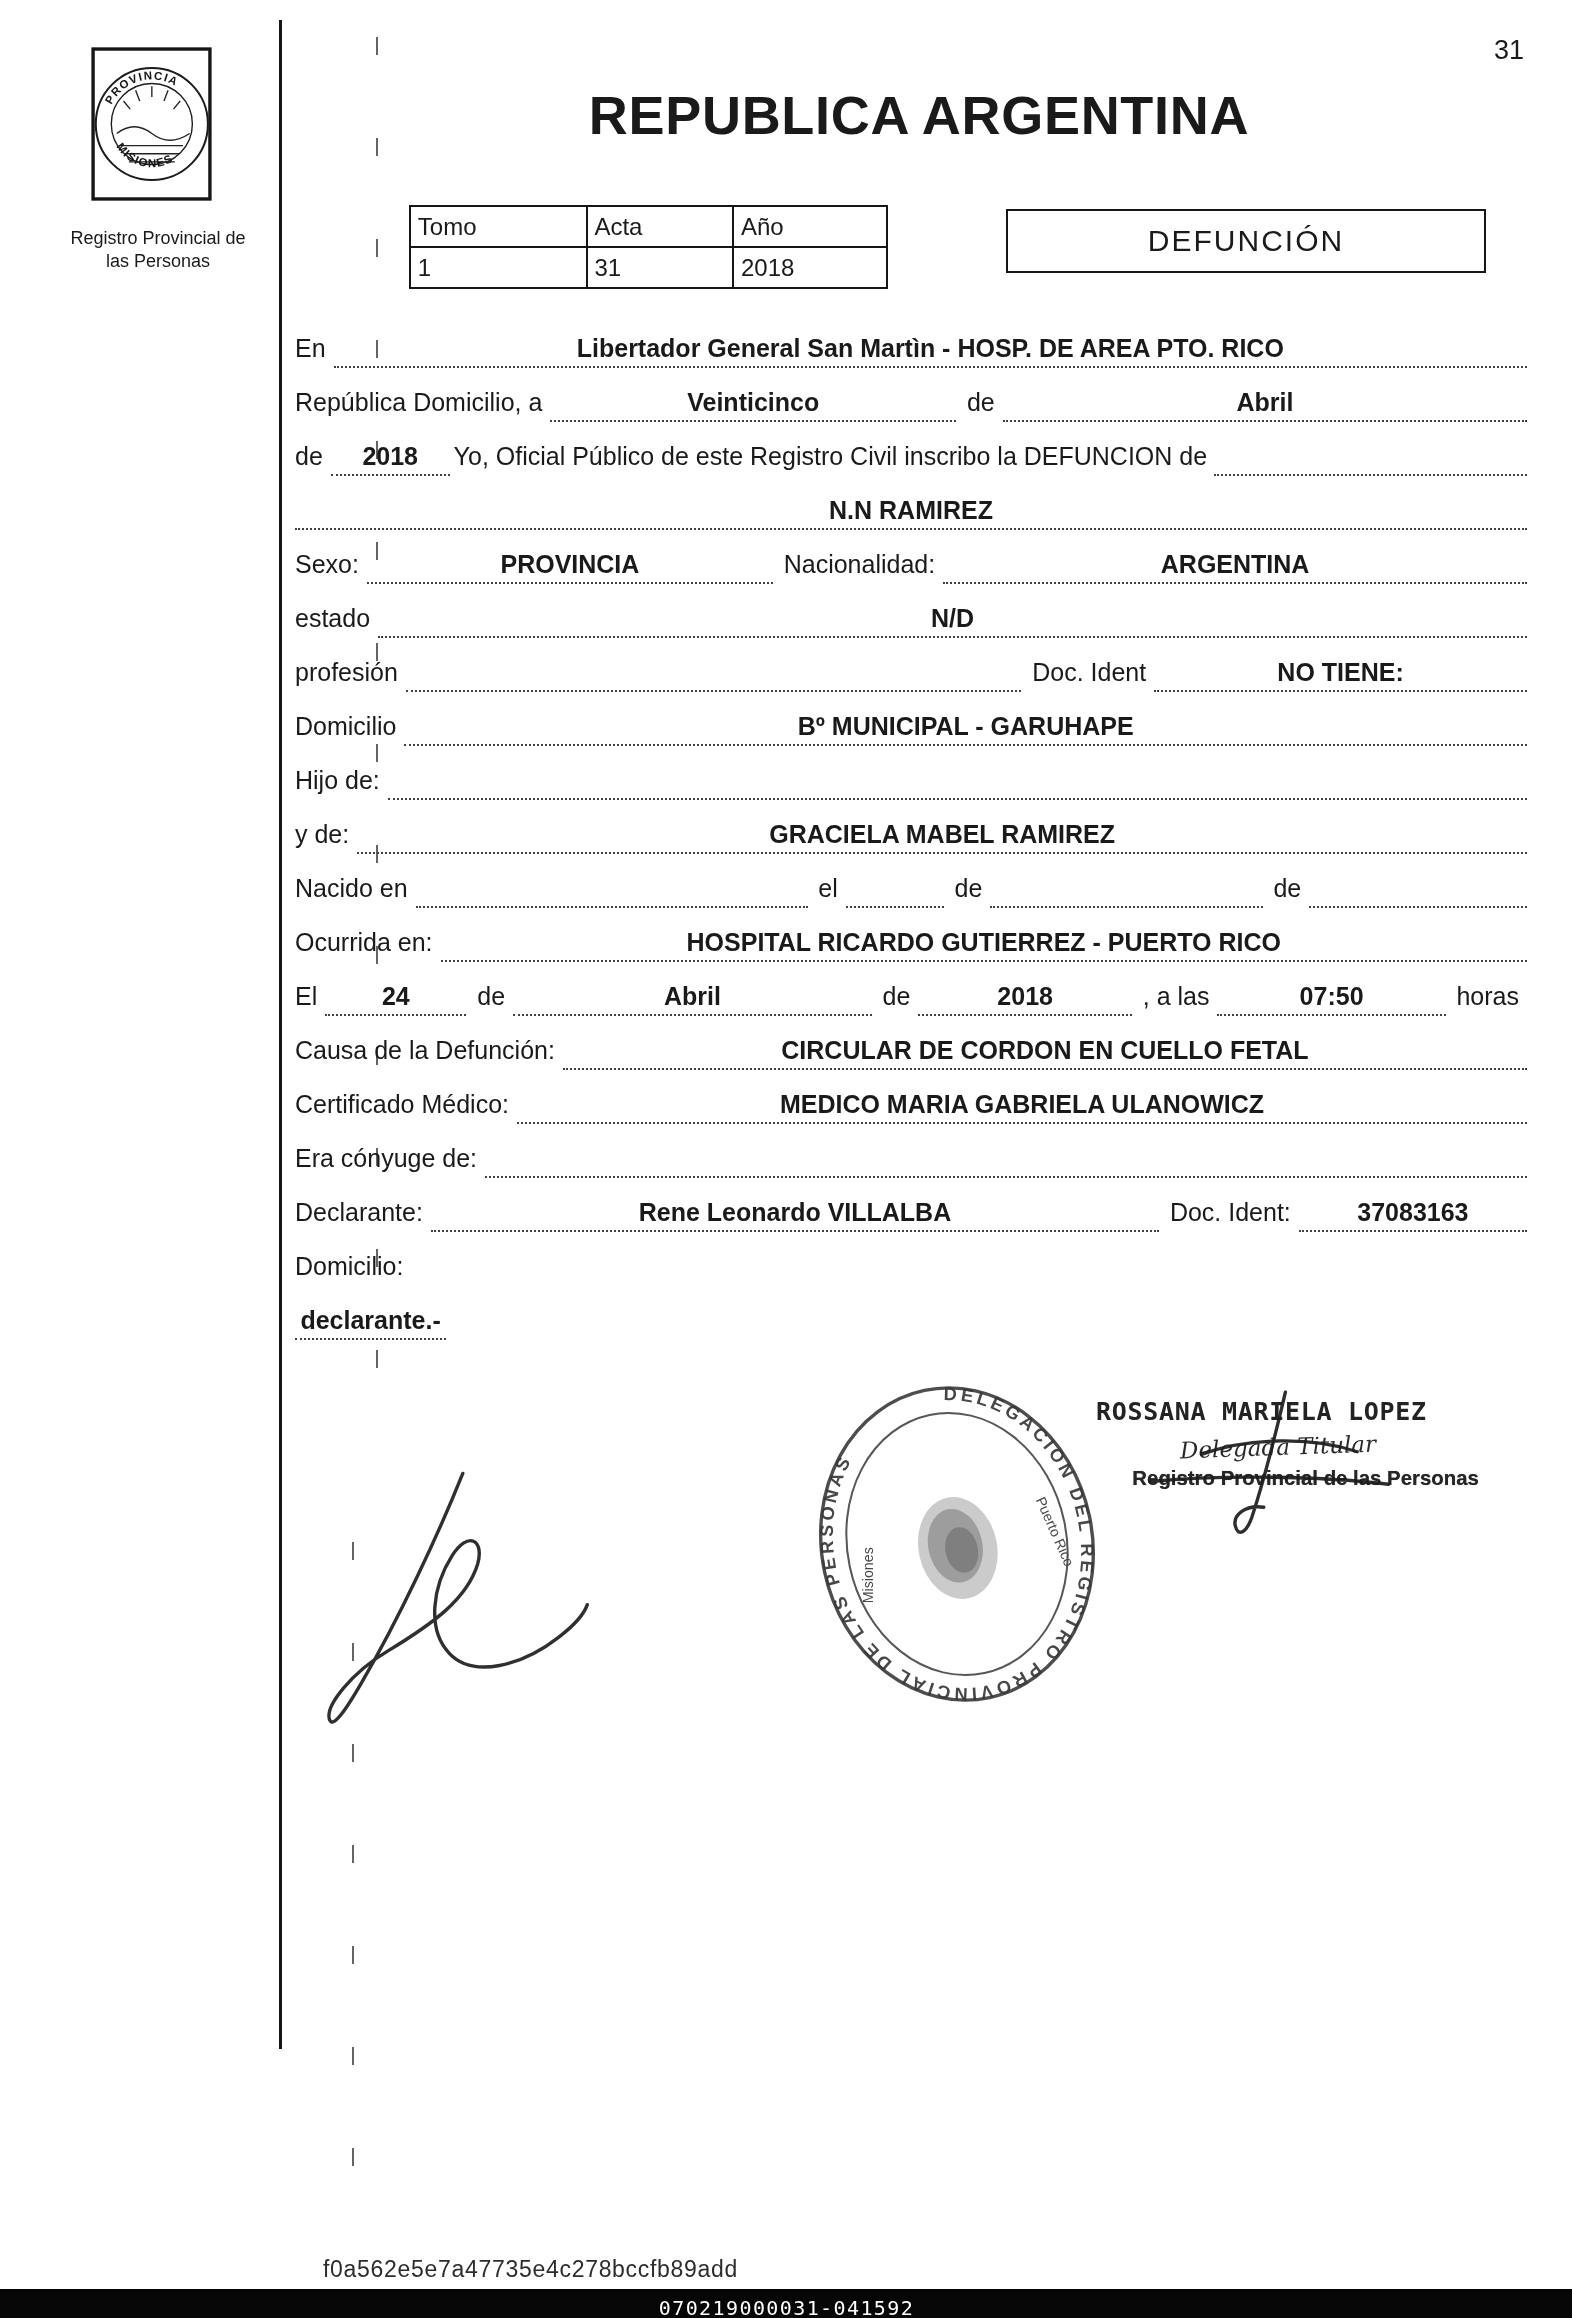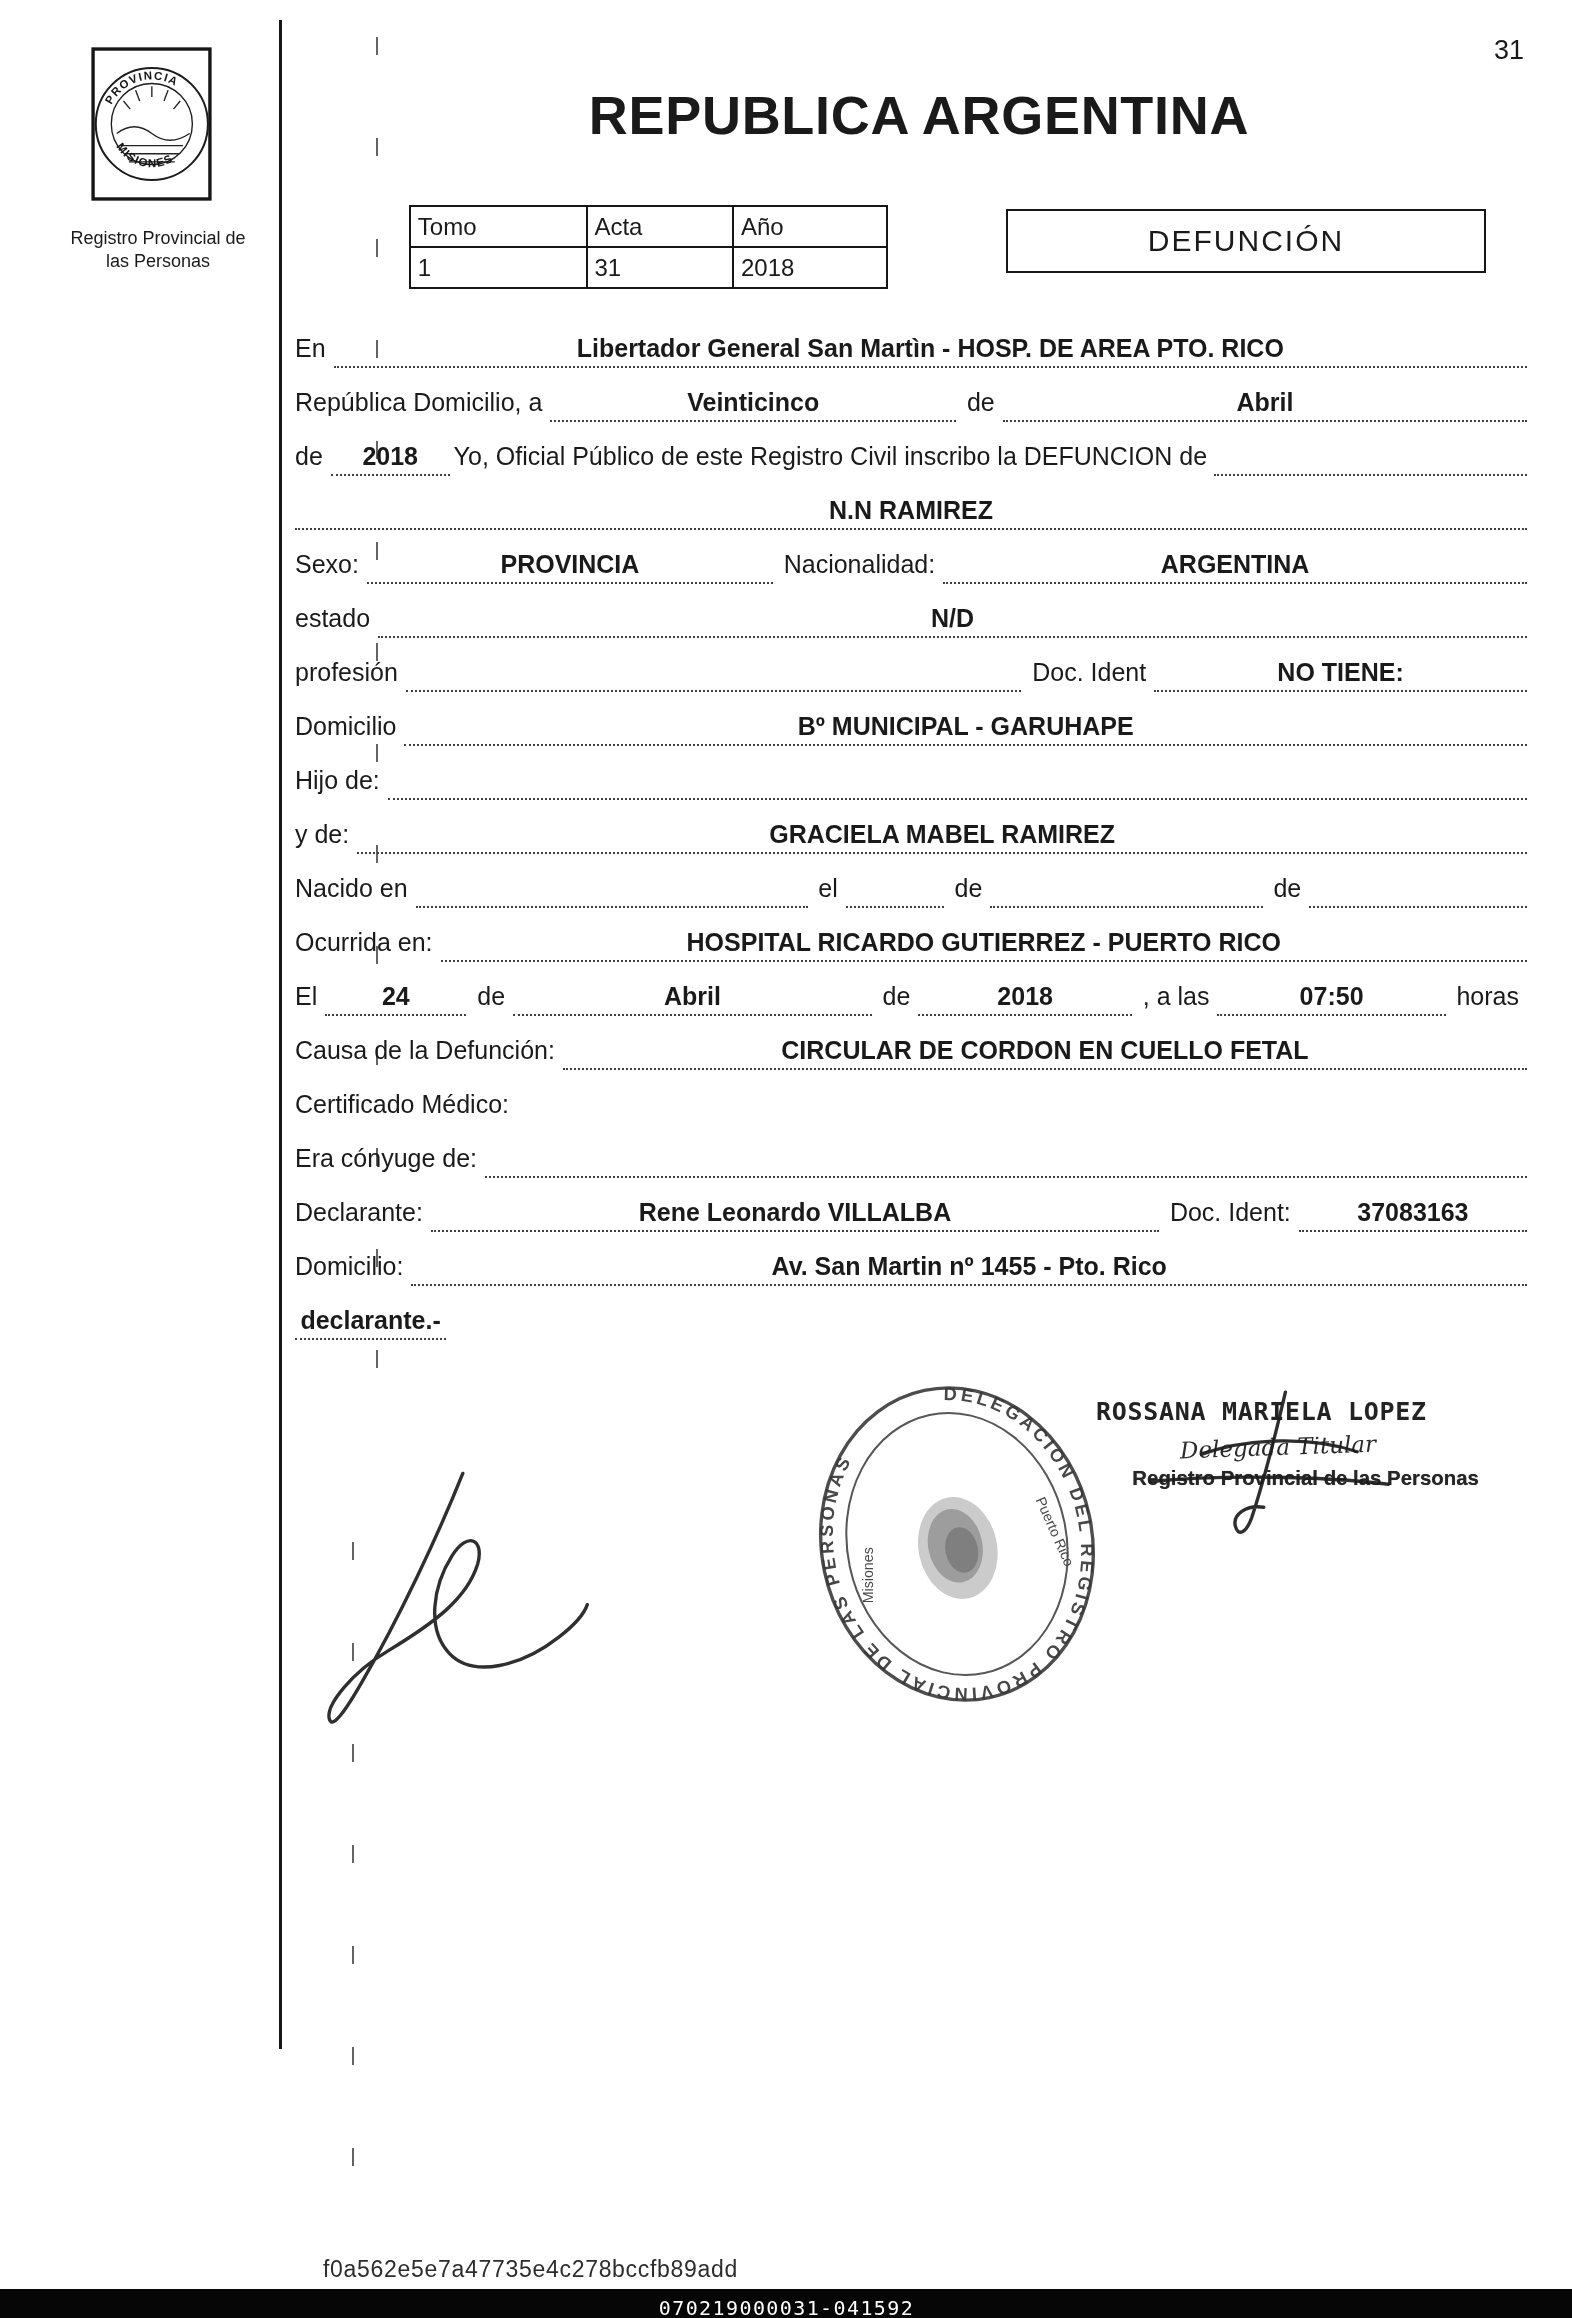--- a/index.html
+++ b/index.html
@@ -203,37 +203,37 @@
       <span class="lbl mid">horas</span>
     </div>
 
     <div class="row">
       <span class="lbl">Causa de la Defunción:</span>
       <span class="val fill">CIRCULAR DE CORDON EN CUELLO FETAL</span>
     </div>
 
     <div class="row">
       <span class="lbl">Certificado Médico:</span>
+      <span class="val fill">MEDICO MARIA GABRIELA ULANOWICZ</span>
     </div>
 
     <div class="row">
       <span class="lbl">Era cónyuge de:</span>
       <span class="blank fill"></span>
     </div>
 
     <div class="row">
       <span class="lbl">Declarante:</span>
       <span class="val" style="flex:3.3 1 0">Rene Leonardo VILLALBA</span>
       <span class="lbl mid">Doc. Ident:</span>
       <span class="val" style="flex:1 1 0">37083163</span>
     </div>
 
     <div class="row">
       <span class="lbl">Domicilio:</span>
-      <span class="val fill">Av. San Martin nº 1455 - Pto. Rico</span>
     </div>
 
 
     <div class="row">
       <span class="val">declarante.-</span>
     </div>
 
   </div>
 
   <div class="stamp-name">ROSSANA MARIELA LOPEZ</div>

